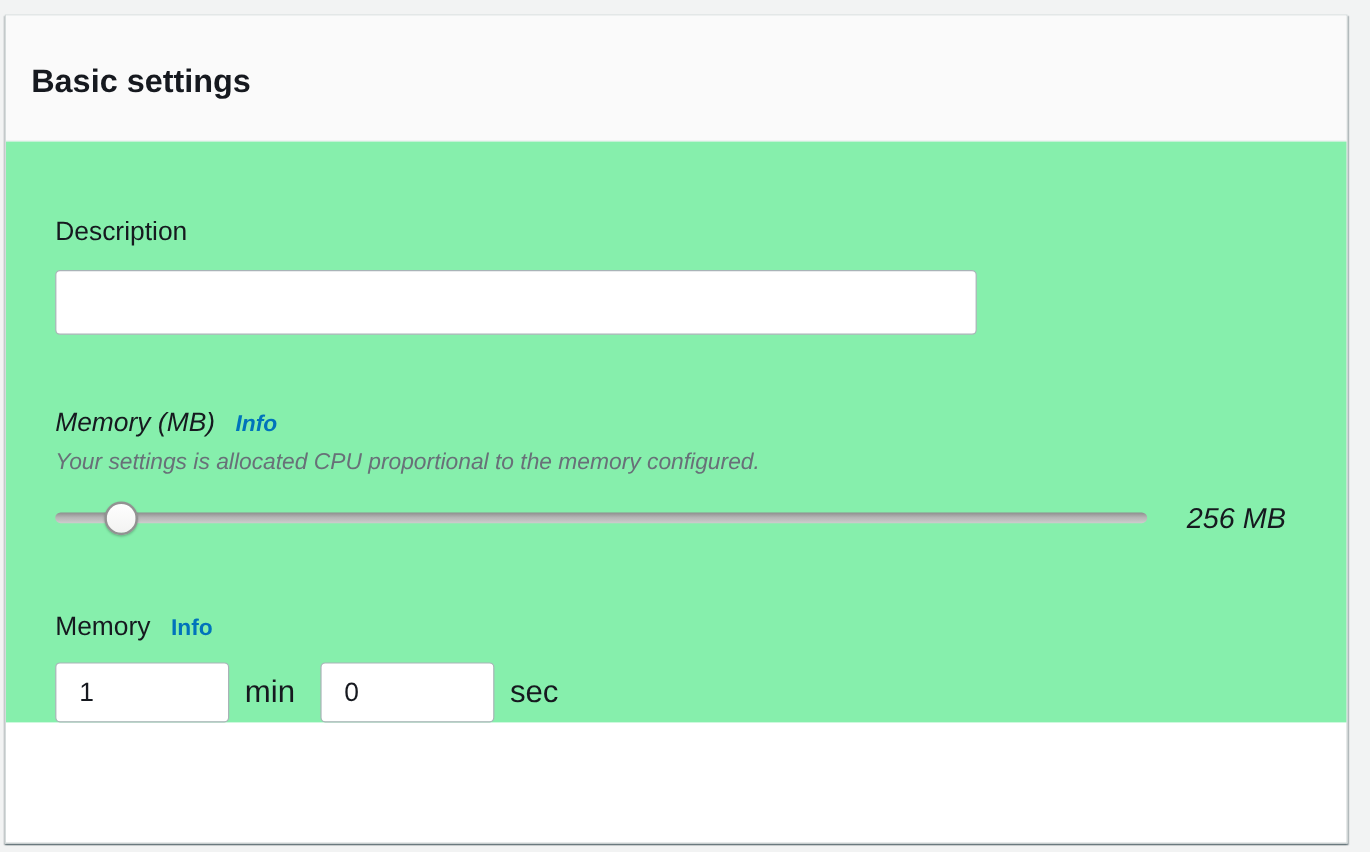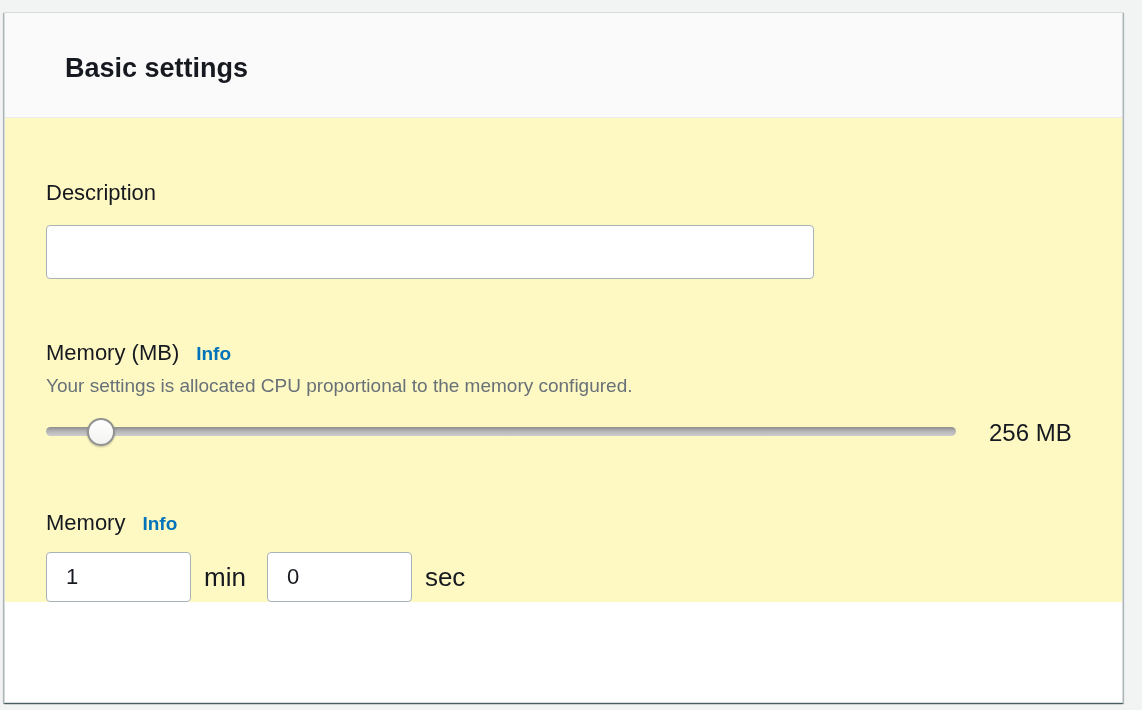--- a/index.html
+++ b/index.html
@@ -20,32 +20,32 @@
     height: 691px;
     background: #ffffff;
     border: 1px solid #d5dbdb;
     box-shadow: 0 1px 1px 0 rgba(0,28,36,0.5),
                 1px 1px 1px 0 rgba(0,28,36,0.22),
                 -1px 1px 1px 0 rgba(0,28,36,0.22);
   }
   .card-header {
     background: #fafafa;
     border-bottom: 1px solid #eaeded;
-    padding: 41px 40px 33px 60px;
+    padding: 41px 40px 33px 21px;
   }
   .card-title {
     margin: 0;
     font-size: 27px;
     line-height: 1.1;
     font-weight: 700;
     color: #16191f;
   }
   .card-body {
     padding: 62px 40px 0 41px;
-    background: #fef9c3;
+    background: #86efac;
   }
   .field-label {
     font-size: 22px;
     color: #16191f;
     line-height: 1.15;
   }
   .label-row {
     display: flex;
     align-items: baseline;
     gap: 17px;
@@ -67,21 +67,21 @@
     padding: 0 19px;
     outline: none;
     font-family: inherit;
   }
   .description-input {
     display: block;
     margin-top: 20px;
     width: 768px;
     height: 54px;
   }
-  .field-memory { margin-top: 51px; }
+  .field-memory { margin-top: 51px; font-style: italic; }
   .helper-text {
     margin-top: 10px;
     font-size: 19px;
     color: #687078;
     line-height: 1.2;
   }
   .slider-row {
     margin-top: 19px;
     display: flex;
     align-items: flex-end;

